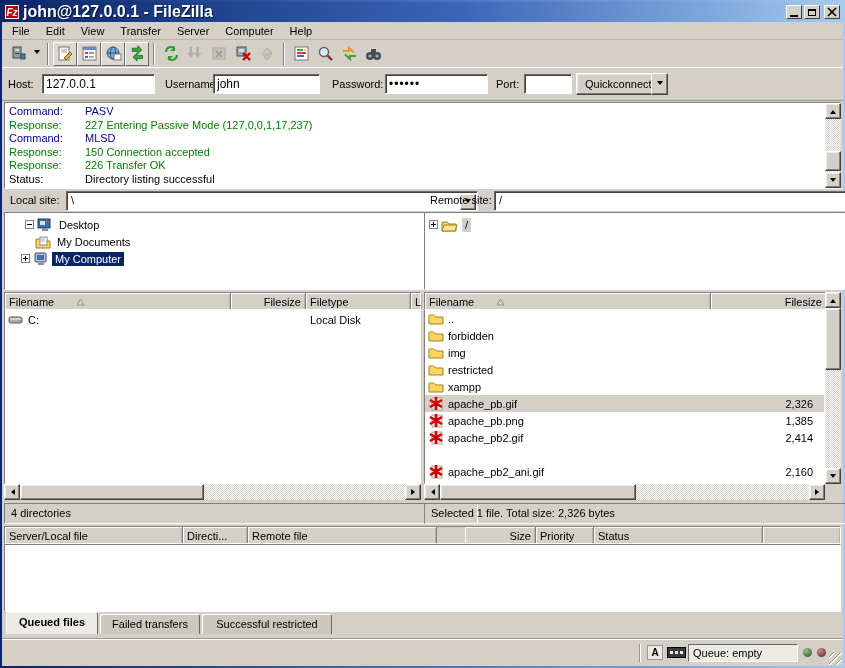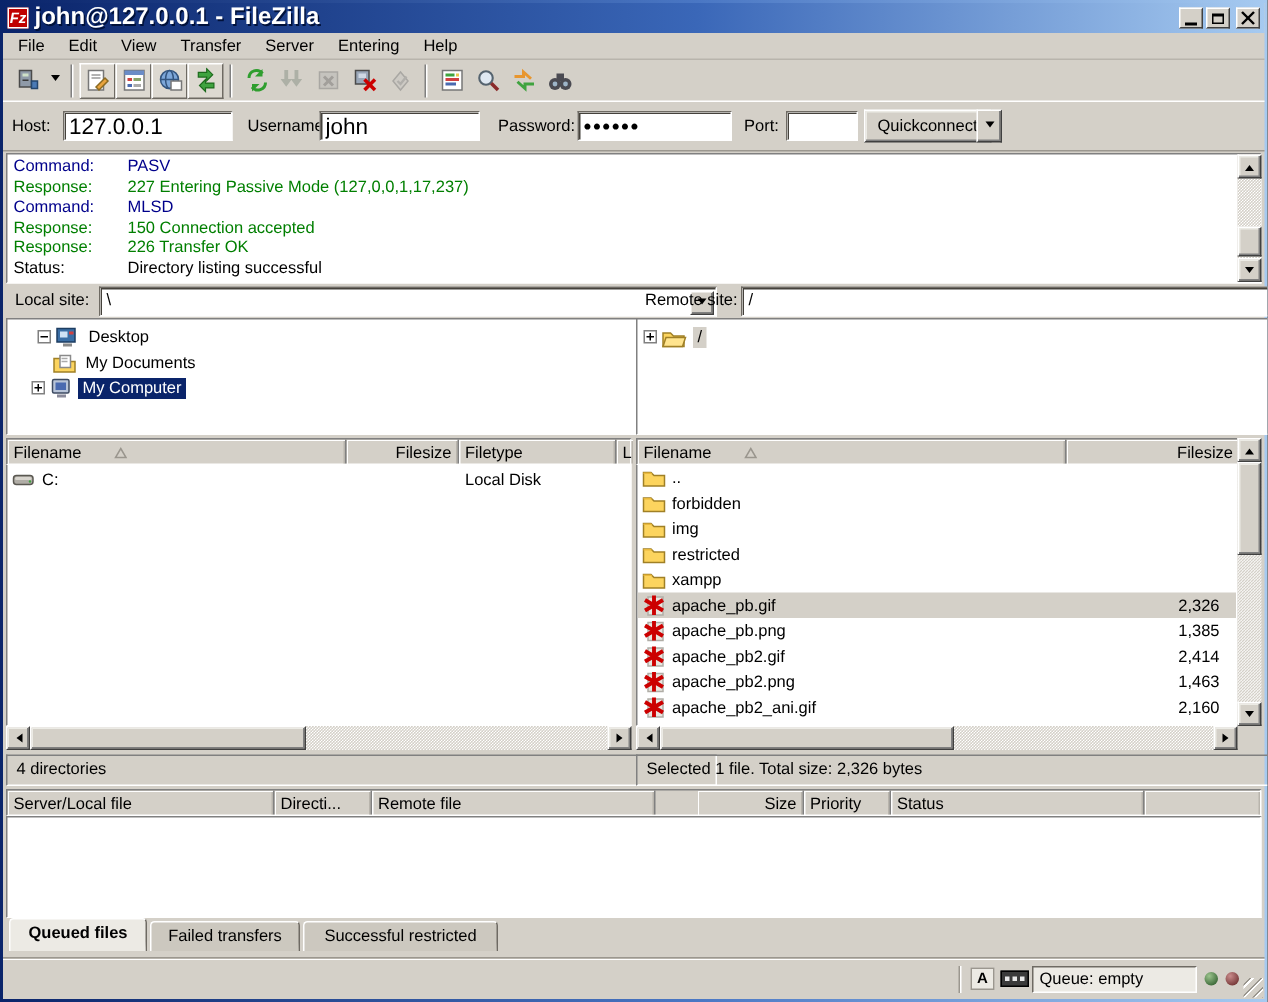--- a/index.html
+++ b/index.html
@@ -32,21 +32,21 @@
   .tbtn{width:24px;height:24px;display:flex;align-items:center;justify-content:center;border:1px solid transparent;background:transparent;flex:0 0 auto;}
   .tbtn.toggled{border-color:#fff #6e6a63 #6e6a63 #fff;background:#DDD9D1;}
   .tbtn.disabled{opacity:.45;filter:grayscale(.7);}
   .tbtn-arrow{width:13px;height:24px;display:flex;align-items:center;justify-content:center;flex:0 0 auto;}
   .tsep{width:2px;height:22px;margin:0 4px;border-left:1px solid #808080;border-right:1px solid #fff;flex:0 0 auto;}
   .tri-down{width:0;height:0;border:3px solid transparent;border-top:4px solid #000;margin-top:4px;}
 
   
   .qcbar{left:0;top:66px;width:841px;height:33px;border-bottom:1px solid #9b978f;}
   .qc-label{position:absolute;top:10px;}
-  .field{position:absolute;top:6px;height:20px;background:#fff;border:1px solid;border-color:#6e6a63 #fff #fff #6e6a63;box-shadow:inset 1px 1px 0 #45423c;padding:0 3px;font-family:"Liberation Sans",sans-serif;font-size:15px;}
+  .field{position:absolute;top:6px;height:20px;background:#fff;border:1px solid;border-color:#6e6a63 #fff #fff #6e6a63;box-shadow:inset 1px 1px 0 #45423c;padding:0 3px;font-family:"Liberation Sans",sans-serif;font-size:12px;}
   input.field{outline:none;}
   .qc-btn{position:absolute;top:5px;height:22px;background:#D4D0C8;border:1px solid;border-color:#fff #404040 #404040 #fff;box-shadow:inset -1px -1px 0 #808080,inset 1px 1px 0 #ECEBE5;padding:0 8px;font-size:11px;display:flex;align-items:center;}
   .qc-drop{position:absolute;top:5px;width:17px;height:22px;background:#D4D0C8;border:1px solid;border-color:#fff #404040 #404040 #fff;box-shadow:inset -1px -1px 0 #808080;display:flex;align-items:center;justify-content:center;}
 
   
   .log{left:2px;top:100px;width:837px;height:87px;background:#fff;border:1px solid;border-color:#808080 #fff #fff #808080;padding:2px 0 0 4px;line-height:13.5px;overflow:hidden;}
   .log-line .lab{display:inline-block;width:76px;}
   .log-command{color:#00008B;}
   .log-response{color:#007F00;}
   .log-status{color:#000;}
@@ -136,21 +136,21 @@
           </div>
     </div>
   </div>
 
   <div class="abs menubar">
     <div class="menu-item">File</div>
     <div class="menu-item">Edit</div>
     <div class="menu-item">View</div>
     <div class="menu-item">Transfer</div>
     <div class="menu-item">Server</div>
-    <div class="menu-item">Entering</div>
+    <div class="menu-item">Computer</div>
     <div class="menu-item">Help</div>
   </div>
 
   <div class="abs toolbar">
     <div class="tbtn">
       <svg width="17" height="17">
             <rect x="3" y="2" width="8" height="11" fill="#8f9aa8" stroke="#4a4a4a"></rect>
             <rect x="5" y="4" width="4" height="2" fill="#cfe0c8"></rect>
             <rect x="5" y="8" width="4" height="1" fill="#3a3a3a"></rect>
             <rect x="11" y="9" width="4" height="5" fill="#4a7ab5" stroke="#25476e"></rect>
@@ -498,30 +498,20 @@
       <div class="lrow" style="top:119px;">
         <span class="icon">
               <svg width="16" height="15">
                 <rect x="4" y="2" width="10" height="12" fill="#e8e6e0" stroke="#b0ada6"></rect>
                 <path d="M8 1 v13 M2 4 l12 7 M14 4 L2 11" stroke="#CC0000" stroke-width="2.6"></path>
               </svg>
             </span>
         <span class="name">apache_pb2.gif</span>
         <span class="cellsize" style="left:286px;width:102px;">2,414</span>
       </div>
-      <div class="lrow" style="top:136px;">
-        <span class="icon">
-              <svg width="16" height="15">
-                <rect x="4" y="2" width="10" height="12" fill="#e8e6e0" stroke="#b0ada6"></rect>
-                <path d="M8 1 v13 M2 4 l12 7 M14 4 L2 11" stroke="#CC0000" stroke-width="2.6"></path>
-              </svg>
-            </span>
-        <span class="name">apache_pb2.png</span>
-        <span class="cellsize" style="left:286px;width:102px;">1,463</span>
-      </div>
       <div class="lrow" style="top:153px;">
         <span class="icon">
               <svg width="16" height="15">
                 <rect x="4" y="2" width="10" height="12" fill="#e8e6e0" stroke="#b0ada6"></rect>
                 <path d="M8 1 v13 M2 4 l12 7 M14 4 L2 11" stroke="#CC0000" stroke-width="2.6"></path>
               </svg>
             </span>
         <span class="name">apache_pb2_ani.gif</span>
         <span class="cellsize" style="left:286px;width:102px;">2,160</span>
       </div>

